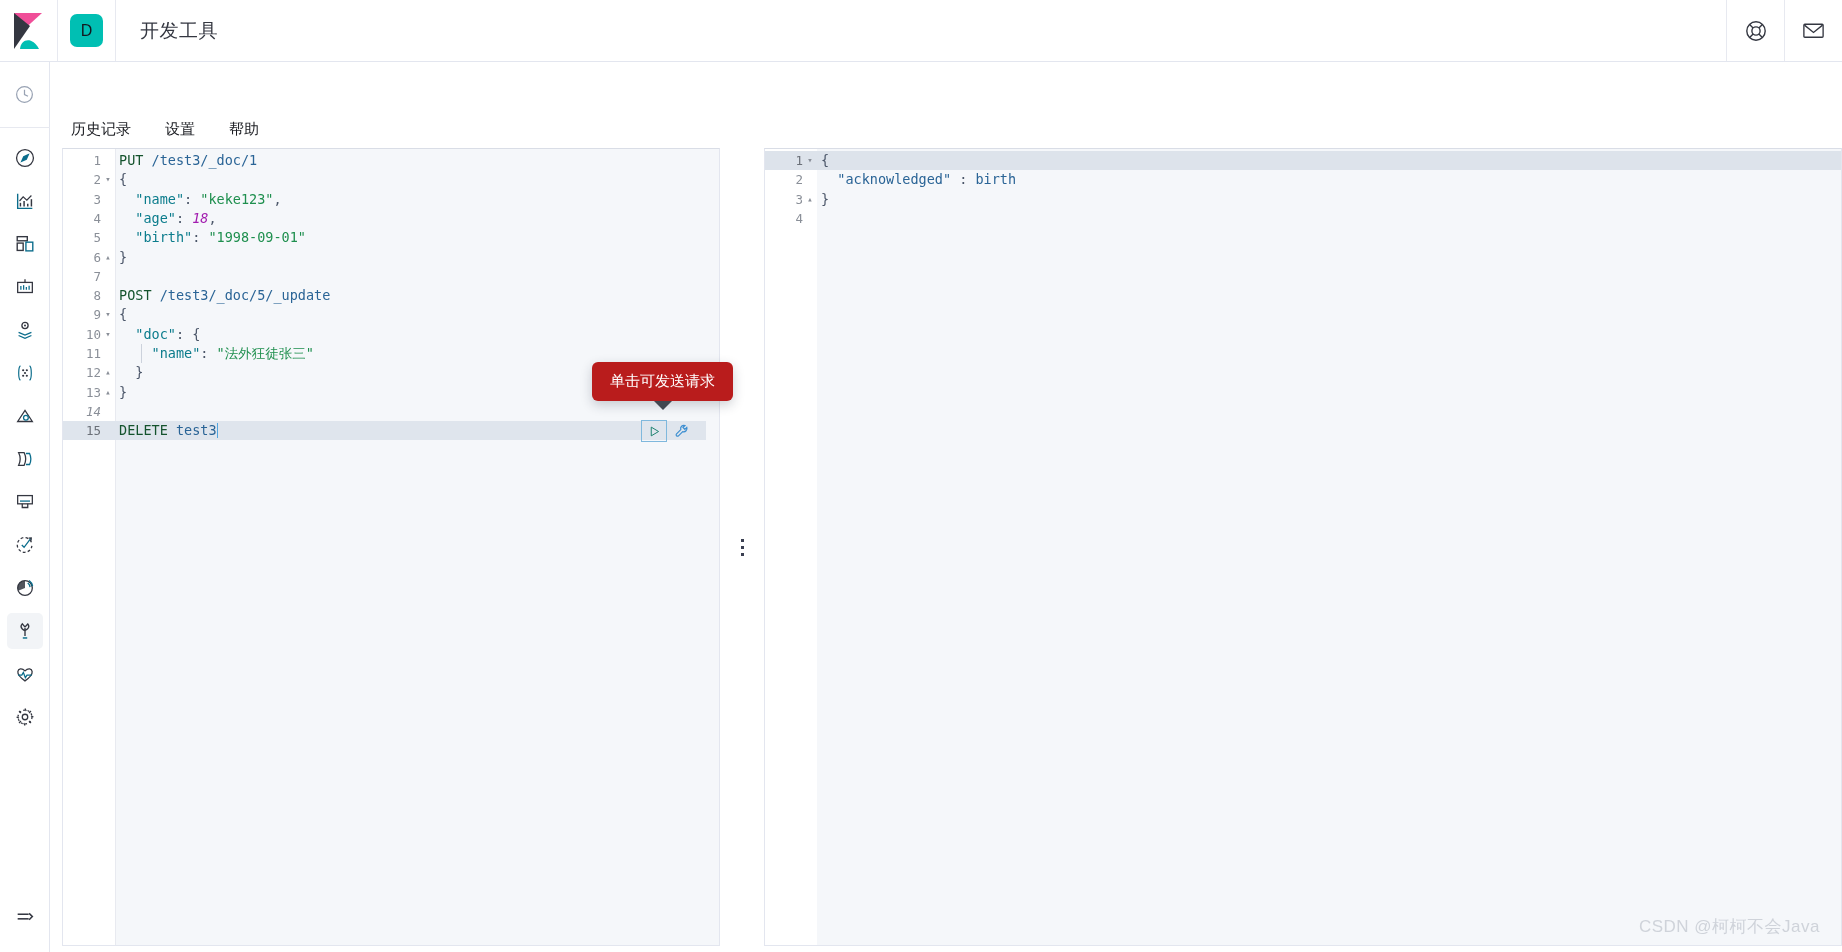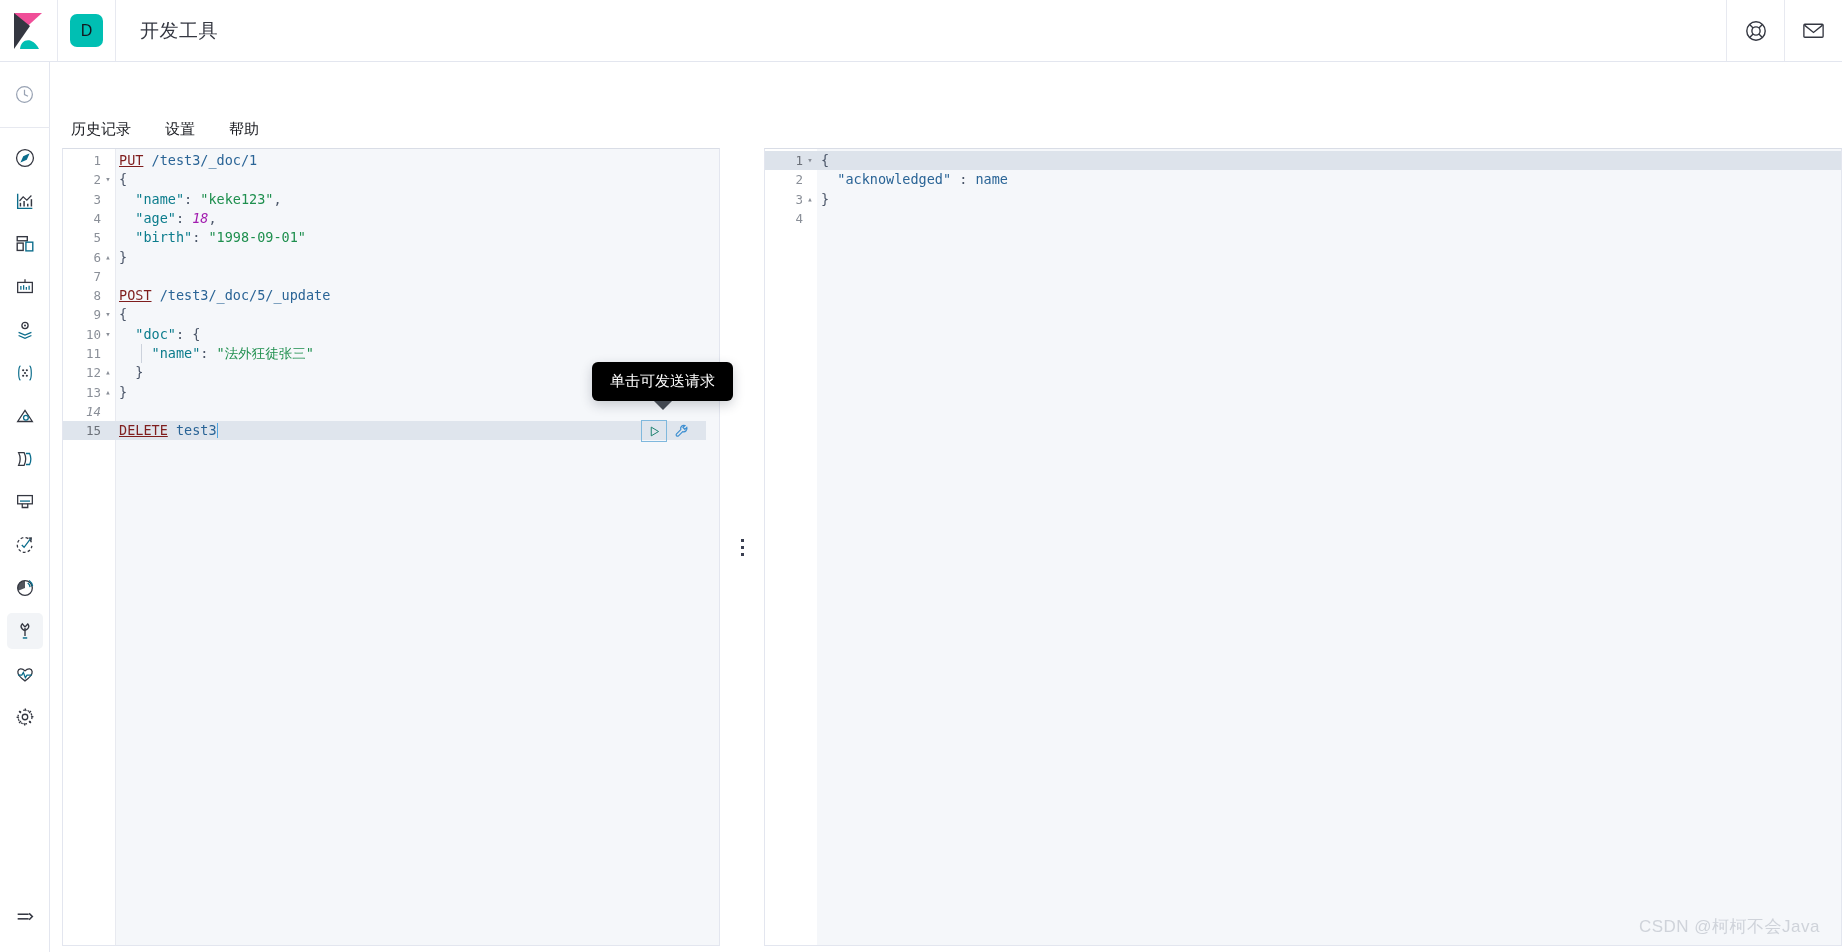--- a/index.html
+++ b/index.html
@@ -162,21 +162,21 @@
   .pane-left .crow.cur { background: #dfe5ed; }
   .pane-right .crow.cur { background: #dde3eb; }
   .crow.cur .ln { color: #6b7078; }
   .white-strip {
     position: absolute; left: 0; top: 0;
     width: 52px; height: 100%;
     background: #ffffff;
   }
 
   
-  .t-method { color: #7f1d1d; text-decoration: underline; }
+  .t-method { color: #14532d; }
   .t-url    { color: #2a6496; }
   .t-key    { color: #0b7c8c; }
   .t-str    { color: #1e8f4e; }
   .t-num    { color: #a21caf; font-style: italic; }
   .t-bool   { color: #2a6496; }
   .t-punc   { color: #4a5568; }
   .t-plain  { color: #2a6496; }
   .t-resp-key { color: #2a6496; }
 
   .caret {
@@ -203,21 +203,21 @@
   }
   .wrench-btn {
     width: 20px; height: 20px;
     display: flex; align-items: center; justify-content: center;
     cursor: pointer;
   }
 
   
   .tooltip {
     position: absolute;
-    background: #000000;
+    background: #b91c1c;
     color: #ffffff;
     font-size: 15px;
     padding: 10px 18px;
     border-radius: 6px;
     box-shadow: 0 4px 12px rgba(30,40,60,.22);
     z-index: 40;
     white-space: nowrap;
   }
   .tooltip::after {
     content: ""; position: absolute;
@@ -487,21 +487,21 @@
         <i></i>
           <i></i>
           <i></i>
       </div>
     </div>
 
     <div class="pane pane-right">
       <div class="white-strip"></div>
       <div class="code-rows" id="response-rows">
           <div class="crow cur" style="top: 2px; position: absolute; left: 0px; right: 0px;"><span class="ln">1</span><span class="fold">▾</span><span class="txt"><span class="t-punc">{</span></span></div>
-          <div class="crow" style="top: 21.3px; position: absolute; left: 0px; right: 0px;"><span class="ln">2</span><span class="txt"><span class="t-plain">  </span><span class="t-resp-key">"acknowledged"</span><span class="t-punc"> : </span><span class="t-bool">name</span></span></div>
+          <div class="crow" style="top: 21.3px; position: absolute; left: 0px; right: 0px;"><span class="ln">2</span><span class="txt"><span class="t-plain">  </span><span class="t-resp-key">"acknowledged"</span><span class="t-punc"> : </span><span class="t-bool">birth</span></span></div>
           <div class="crow" style="top: 40.6px; position: absolute; left: 0px; right: 0px;"><span class="ln">3</span><span class="fold">▴</span><span class="txt"><span class="t-punc">}</span></span></div>
           <div class="crow" style="top: 59.9px; position: absolute; left: 0px; right: 0px;"><span class="ln">4</span><span class="txt"></span></div>
         </div>
     </div>
 
     <div class="tooltip" id="send-tooltip" style="left: 530px; top: 214.2px;">
       <span>单击可发送请求</span>
     </div>
   </div>
 

